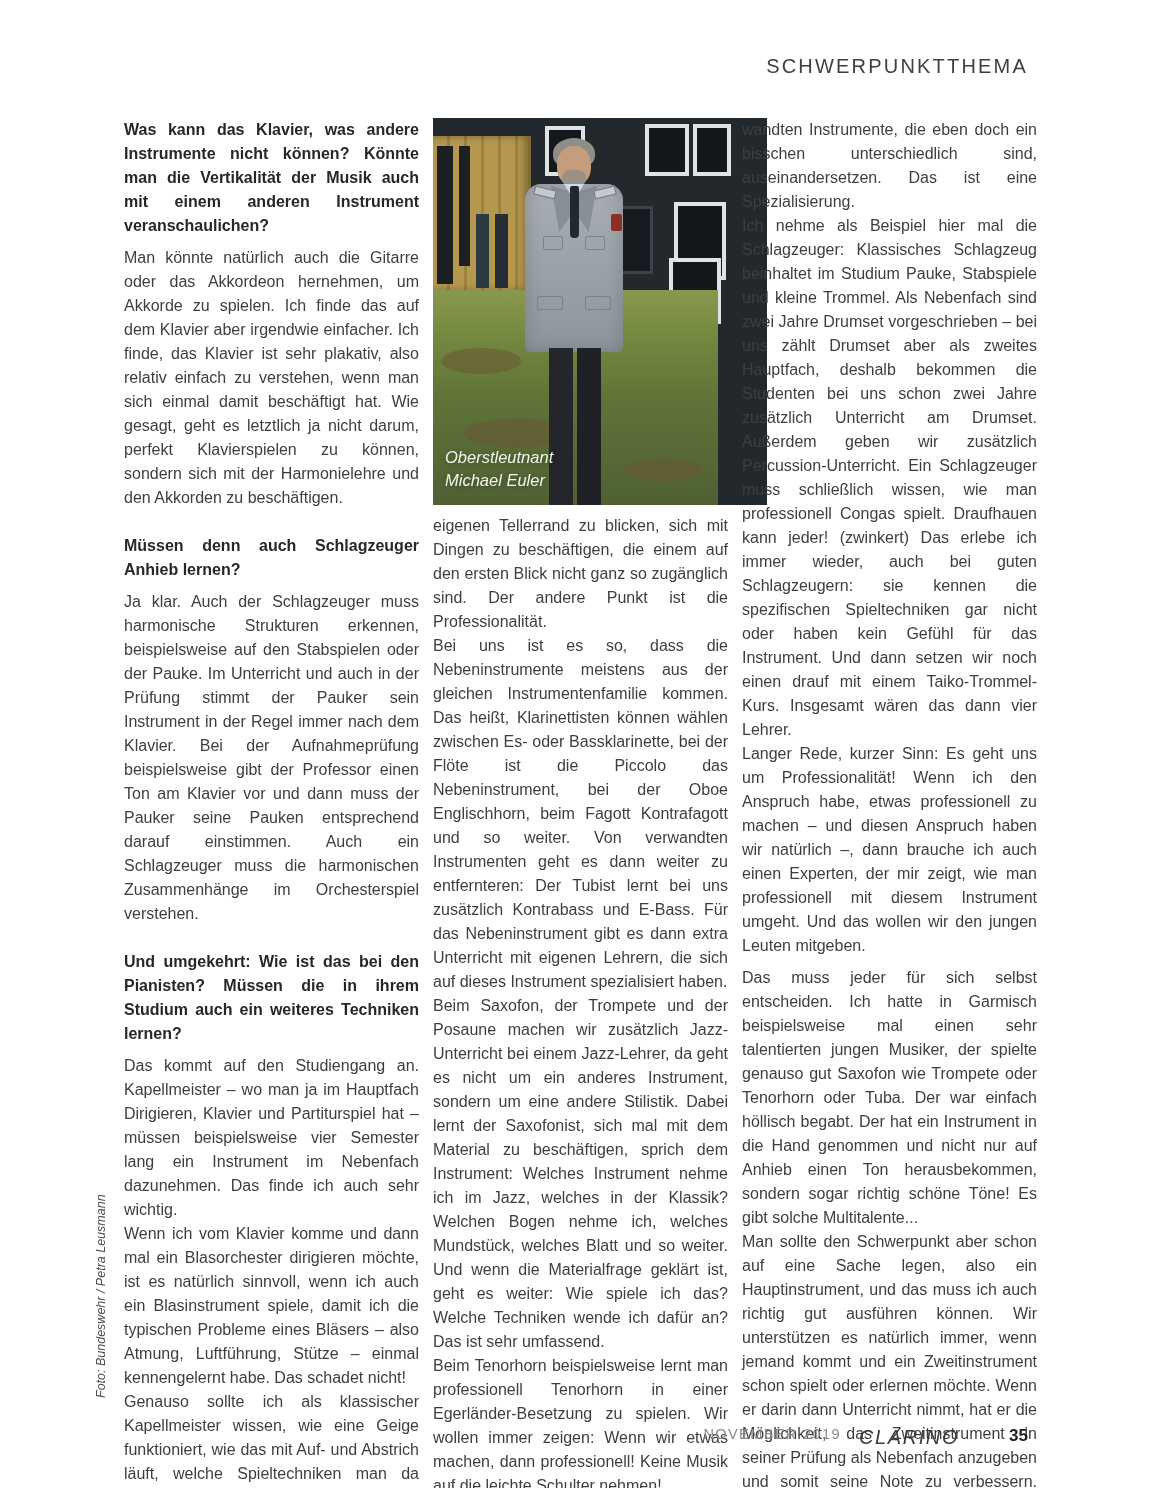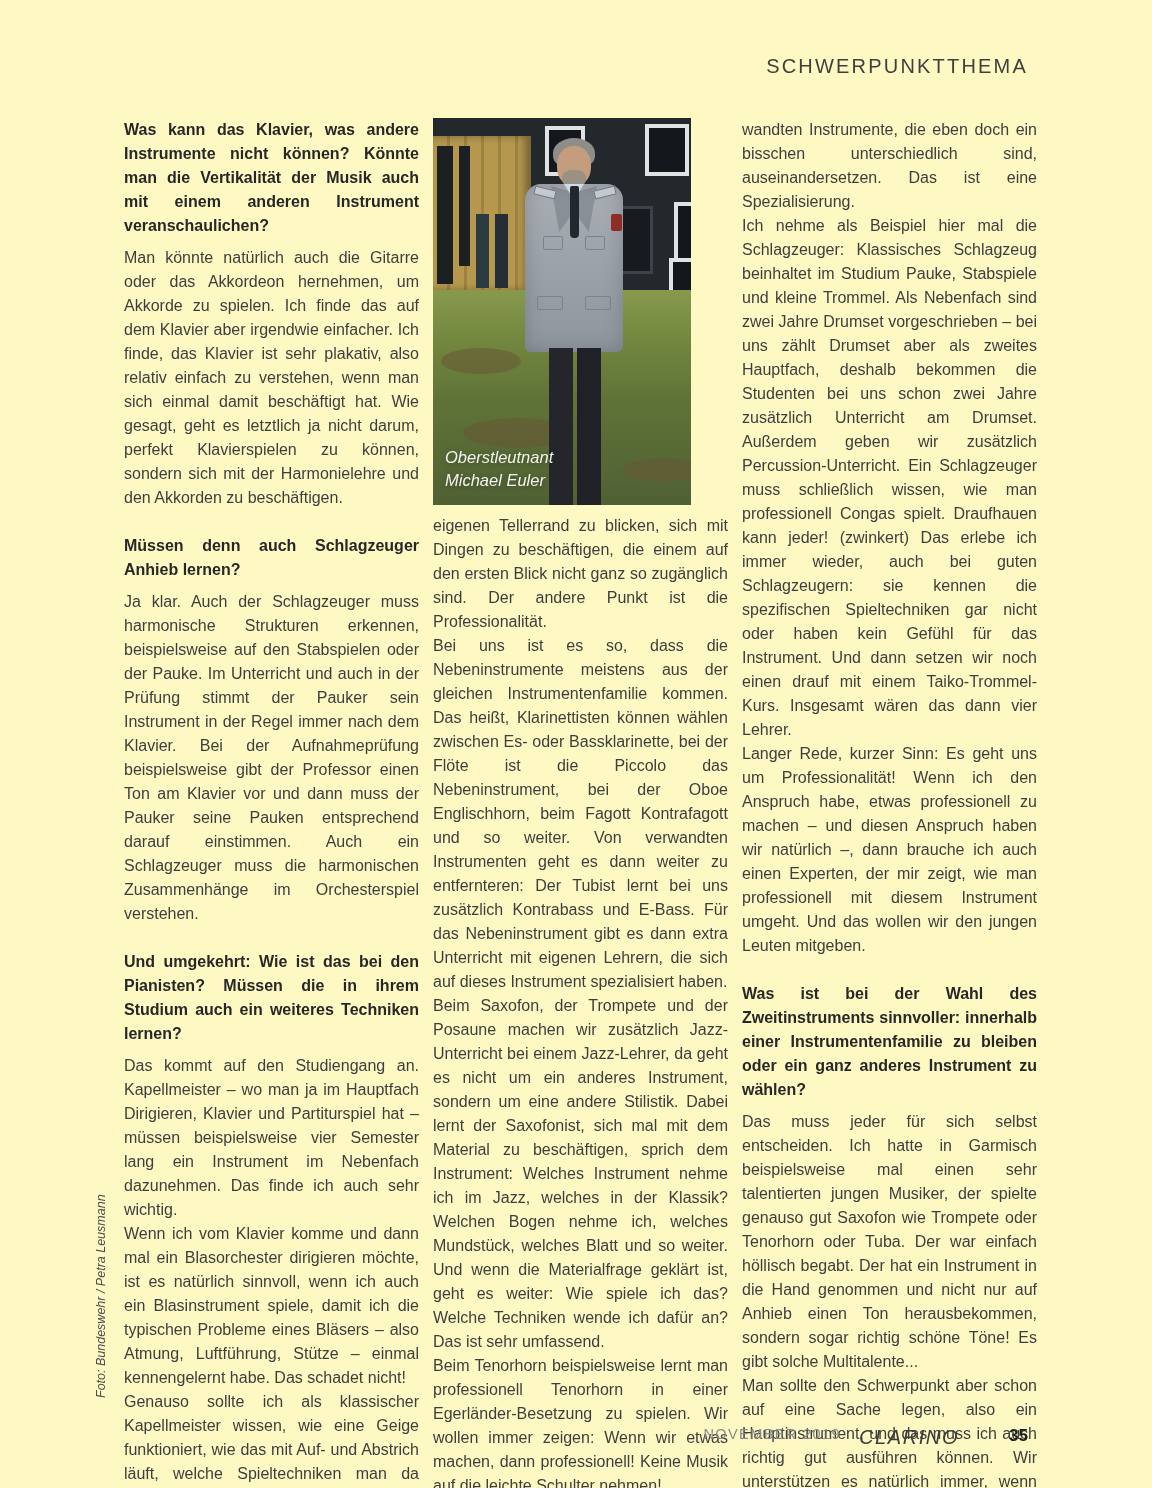--- a/index.html
+++ b/index.html
@@ -1,39 +1,39 @@
 <!DOCTYPE html>
 <html lang="de"><head>
 <meta charset="utf-8">
 <style>
   html,body { margin:0; padding:0; background:#e9e9e9; }
   .page {
     position:relative; width:1152px; height:1488px; margin:0 auto;
-    background:#fef9c3; font-family:"Liberation Sans", sans-serif;
+    background:#ffffff; font-family:"Liberation Sans", sans-serif;
     overflow:hidden;
   }
   .header-label {
     position:absolute; top:55px; right:124px;
     font-size:20px; letter-spacing:2.2px; color:#3f3f3f;
   }
   .col { position:absolute; top:118px; width:295px; }
   #col1 { left:124px; } #col2 { left:433px; } #col3 { left:742px; }
 
   .col p {
     margin:24px 0 0 0; font-size:16px; line-height:24px;
     text-align:justify; white-space:pre-line; hyphens:auto;
   }
   .col p:first-child, .col .photo + p { margin-top:9px; }
   .col > p:first-child { margin-top:0; }
   p.question { font-weight:bold; color:#272727; }
   p.answer { color:#3e3e3e;margin-top:8px; }
 
   
   .photo {
-    position:relative; width:258px; height:387px; overflow:hidden;
+    position:relative; width:334px; height:387px; overflow:hidden;
     background:#23282d;
   }
   .ph { position:absolute; }
   .bldg-gold {
     left:0; top:18px; width:98px; height:155px;
     background:repeating-linear-gradient(90deg,#b5984e 0 14px,#9d8340 14px 17px);
     box-shadow:inset -6px 0 8px rgba(0,0,0,.35);
   }
   .slot { background:#1d2023; }
   .slot1 { left:4px;  top:28px; width:16px; height:138px; }
@@ -153,21 +153,20 @@
 Bei uns ist es so, dass die Nebeninstrumente meistens aus der gleichen Instrumentenfamilie kommen. Das heißt, Klarinettisten können wählen zwischen Es- oder Bassklarinette, bei der Flöte ist die Piccolo das Nebeninstrument, bei der Oboe Englischhorn, beim Fagott Kontrafagott und so weiter. Von verwandten Instrumenten geht es dann weiter zu entfernteren: Der Tubist lernt bei uns zusätzlich Kontrabass und E-Bass. Für das Nebeninstrument gibt es dann extra Unterricht mit eigenen Lehrern, die sich auf dieses Instrument spezialisiert haben.
 Beim Saxofon, der Trompete und der Posaune machen wir zusätzlich Jazz-Unterricht bei einem Jazz-Lehrer, da geht es nicht um ein anderes Instrument, sondern um eine andere Stilistik. Dabei lernt der Saxofonist, sich mal mit dem Material zu beschäftigen, sprich dem Instrument: Welches Instrument nehme ich im Jazz, welches in der Klassik? Welchen Bogen nehme ich, welches Mundstück, welches Blatt und so weiter. Und wenn die Materialfrage geklärt ist, geht es weiter: Wie spiele ich das? Welche Techniken wende ich dafür an? Das ist sehr umfassend.
 Beim Tenorhorn beispielsweise lernt man professionell Tenorhorn in einer Egerländer-Besetzung zu spielen. Wir wollen immer zeigen: Wenn wir etwas machen, dann professionell! Keine Musik auf die leichte Schulter nehmen!
 Natürlich kann ich mir als Klarinettist auch einfach eine Es-Klarinette nehmen und mich selbst damit beschäftigen. Wir wollen aber, dass sich unsere Studenten detailliert mit den Spezifika dieser vermeintlich ver-</p>
     </div>
 
   <div class="col" id="col3">
       <p class="answer">wandten Instrumente, die eben doch ein bisschen unterschiedlich sind, auseinandersetzen. Das ist eine Spezialisierung.
 Ich nehme als Beispiel hier mal die Schlagzeuger: Klassisches Schlagzeug beinhaltet im Studium Pauke, Stabspiele und kleine Trommel. Als Nebenfach sind zwei Jahre Drumset vorgeschrieben – bei uns zählt Drumset aber als zweites Hauptfach, deshalb bekommen die Studenten bei uns schon zwei Jahre zusätzlich Unterricht am Drumset. Außerdem geben wir zusätzlich Percussion-Unterricht. Ein Schlagzeuger muss schließlich wissen, wie man professionell Congas spielt. Draufhauen kann jeder! (zwinkert) Das erlebe ich immer wieder, auch bei guten Schlagzeugern: sie kennen die spezifischen Spieltechniken gar nicht oder haben kein Gefühl für das Instrument. Und dann setzen wir noch einen drauf mit einem Taiko-Trommel-Kurs. Insgesamt wären das dann vier Lehrer.
 Langer Rede, kurzer Sinn: Es geht uns um Professionalität! Wenn ich den Anspruch habe, etwas professionell zu machen – und diesen Anspruch haben wir natürlich –, dann brauche ich auch einen Experten, der mir zeigt, wie man professionell mit diesem Instrument umgeht. Und das wollen wir den jungen Leuten mitgeben.</p>
-      <p class="question">Was ist bei der Wahl des Zweitinstruments sinnvoller: innerhalb einer Instrumentenfamilie zu bleiben oder ein ganz anderes Instrument zu wählen?</p>
       <p class="answer">Das muss jeder für sich selbst entscheiden. Ich hatte in Garmisch beispielsweise mal einen sehr talentierten jungen Musiker, der spielte genauso gut Saxofon wie Trompete oder Tenorhorn oder Tuba. Der war einfach höllisch begabt. Der hat ein Instrument in die Hand genommen und nicht nur auf Anhieb einen Ton herausbekommen, sondern sogar richtig schöne Töne! Es gibt solche Multitalente...
 Man sollte den Schwerpunkt aber schon auf eine Sache legen, also ein Hauptinstrument, und das muss ich auch richtig gut ausführen können. Wir unterstützen es natürlich immer, wenn jemand kommt und ein Zweitinstrument schon spielt oder erlernen möchte. Wenn er darin dann Unterricht nimmt, hat er die Möglichkeit, das Zweitinstrument in seiner Prüfung als Nebenfach anzugeben und somit seine Note zu verbessern. Musik ist faszinierend und spannend! Je mehr man sich damit beschäftigt, je intensiver das Studium und je breiter das Interesse, auch mal ein neues Instrument zu erlernen, desto tiefer dringt man in die Musik ein.</p>
     </div>
 
   <div class="photo-credit">Foto: Bundeswehr / Petra Leusmann</div>
 
   <div class="footer">
     <span class="footer-date">NOVEMBER 2019</span>
     <span class="footer-mag">CLARINO</span>
     <span class="footer-page">35</span>

